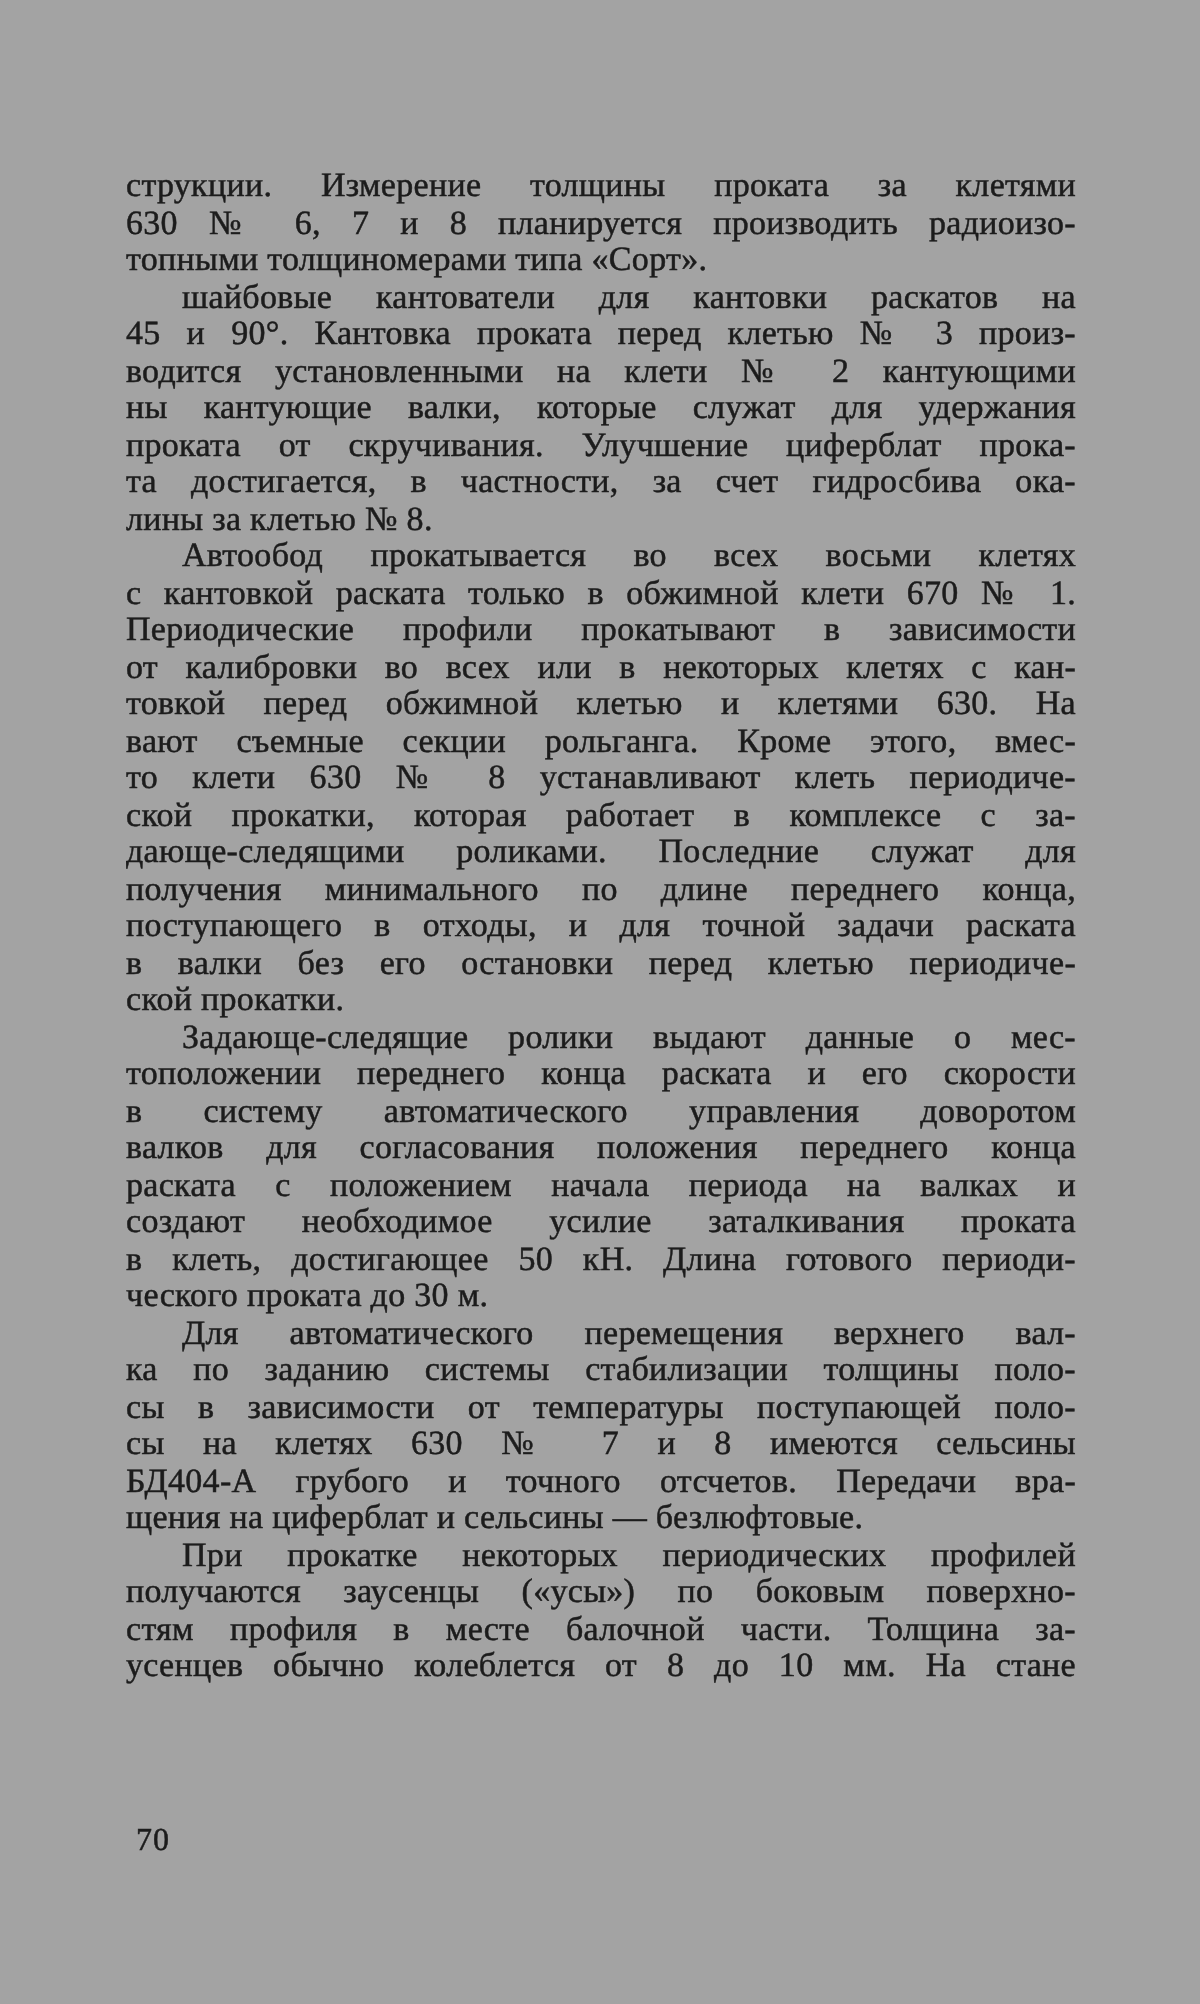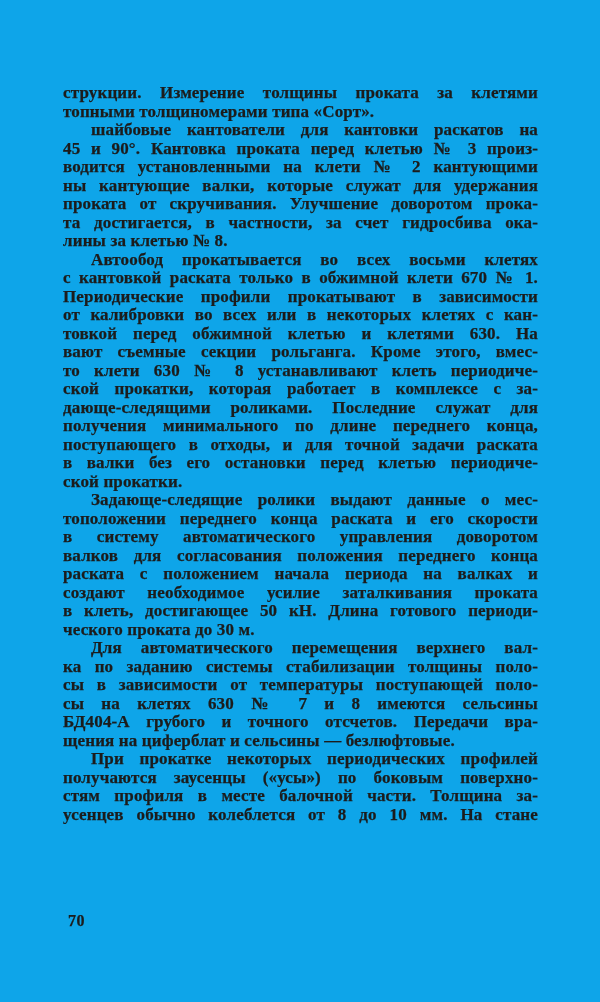--- a/index.html
+++ b/index.html
@@ -4,25 +4,24 @@
 <style>
   html, body {
     margin: 0;
     padding: 0;
     background: #ffffff;
   }
   .page {
     position: relative;
     width: 600px;
     height: 1002px;
-    background: #0ea5e9;
+    background: #a3a3a3;
     color: #1c1c1c;
     font-family: "Liberation Serif", "DejaVu Serif", serif;
     overflow: hidden;
-    font-weight: bold;
   }
   .text-block {
     position: absolute;
     left: 63px;
     top: 84px;
     width: 475px;
   }
   .paragraph {
     margin: 0;
     padding: 0;
@@ -56,28 +55,29 @@
     -webkit-text-stroke: 0.25px #1c1c1c;
   }
 </style>
 </head>
 <body>
 
 <div class="page">
   <div class="text-block" id="text-block">
       <div class="paragraph">
         <div class="line">струкции. Измерение толщины проката за клетями</div>
+        <div class="line">630 № 6, 7 и 8 планируется производить радиоизо-</div>
         <div class="line last">топными толщиномерами типа «Сорт».</div>
       </div>
       <div class="paragraph indent">
         <div class="line">шайбовые кантователи для кантовки раскатов на</div>
         <div class="line">45 и 90°. Кантовка проката перед клетью № 3 произ-</div>
         <div class="line">водится установленными на клети № 2 кантующими</div>
         <div class="line">ны кантующие валки, которые служат для удержания</div>
-        <div class="line">проката от скручивания. Улучшение доворотом прока-</div>
+        <div class="line">проката от скручивания. Улучшение циферблат прока-</div>
         <div class="line">та достигается, в частности, за счет гидросбива ока-</div>
         <div class="line last">лины за клетью № 8.</div>
       </div>
       <div class="paragraph indent">
         <div class="line">Автообод прокатывается во всех восьми клетях</div>
         <div class="line">с кантовкой раската только в обжимной клети 670 № 1.</div>
         <div class="line">Периодические профили прокатывают в зависимости</div>
         <div class="line">от калибровки во всех или в некоторых клетях с кан-</div>
         <div class="line">товкой перед обжимной клетью и клетями 630. На</div>
         <div class="line">вают съемные секции рольганга. Кроме этого, вмес-</div>

